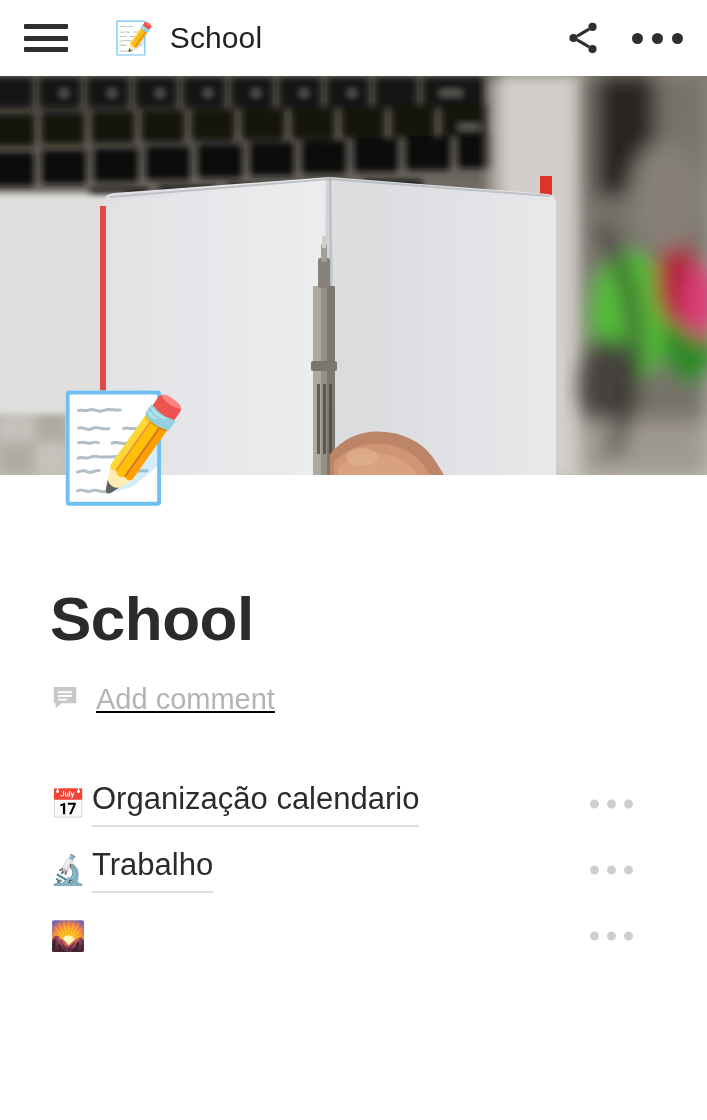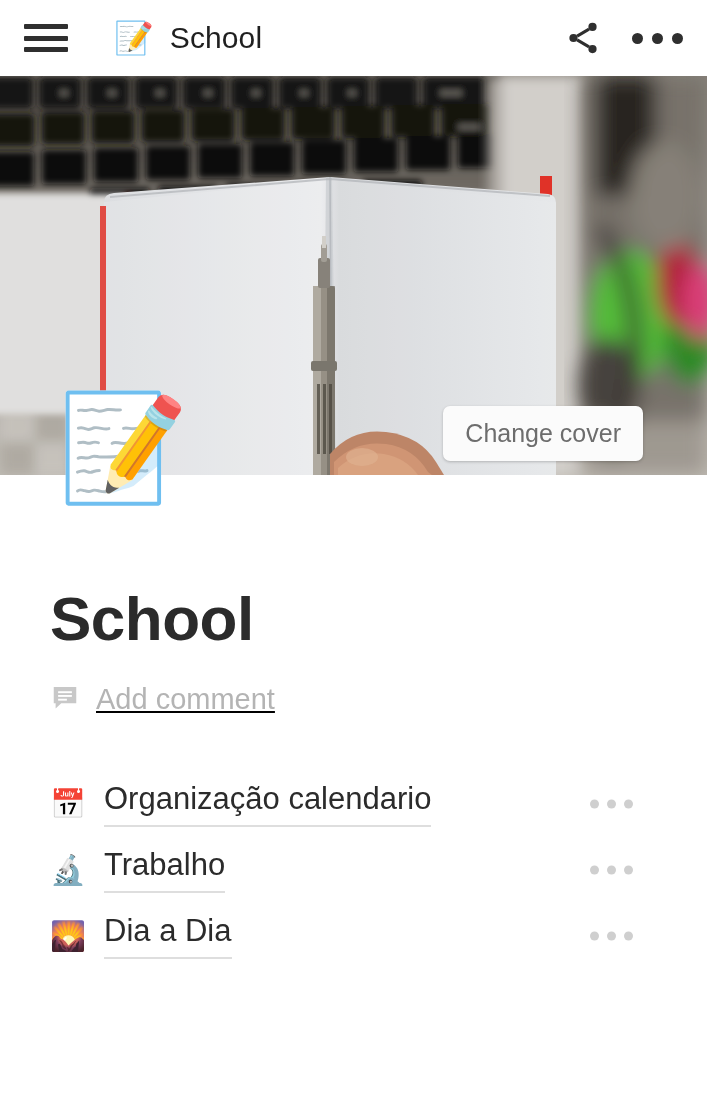--- a/index.html
+++ b/index.html
@@ -126,21 +126,20 @@
     line-height:1;
     width:42px;
     flex:0 0 auto;
     text-align:left;
   }
   .sub-label {
     font-size:31px;
     color:#2b2b2b;
     border-bottom:2px solid #dedede;
     padding-bottom:8px;
-    margin-left:12px;
     white-space:nowrap;
   }
   .sub-dots {
     position:absolute;
     right:18px;
     top:50%;
     transform:translateY(-50%);
     display:flex; align-items:center; gap:8px;
     padding:8px 6px;
     cursor:pointer;
@@ -354,21 +353,20 @@
     <g>
       <path d="M330 378 Q352 352 386 356 Q420 360 436 386 L444 399 L330 399 Z" fill="#c48a6b"></path>
       <path d="M334 386 Q356 364 386 368 Q414 372 428 396 L432 399 L334 399 Z" fill="#d79a78"></path>
       <path d="M338 392 Q358 374 384 378 Q406 382 418 399 L338 399 Z" fill="#e0a884"></path>
       <ellipse cx="362" cy="381" rx="16" ry="9" fill="#e7b694" opacity=".7"></ellipse>
     </g>
 
     <rect x="0" y="0" width="707" height="399" fill="#000" opacity=".03"></rect>
   </svg>
 
-  <div class="change-cover">Change cover</div>
 </div>
 
 <div class="page-body">
 
   <div class="page-icon">📝</div>
 
   <h1 class="page-title">School</h1>
 
   <div class="add-comment-row">
     <span class="comment-icon">
@@ -399,21 +397,20 @@
       <span class="sub-label">Trabalho</span>
       <span class="sub-dots">
         <i></i>
         <i></i>
         <i></i>
       </span>
     </div>
 
     <div class="sub-item">
       <span class="sub-emoji">🌄</span>
-      <span class="sub-label">Dia a Dia</span>
       <span class="sub-dots">
         <i></i>
         <i></i>
         <i></i>
       </span>
     </div>
 
   </div>
 </div>
 

